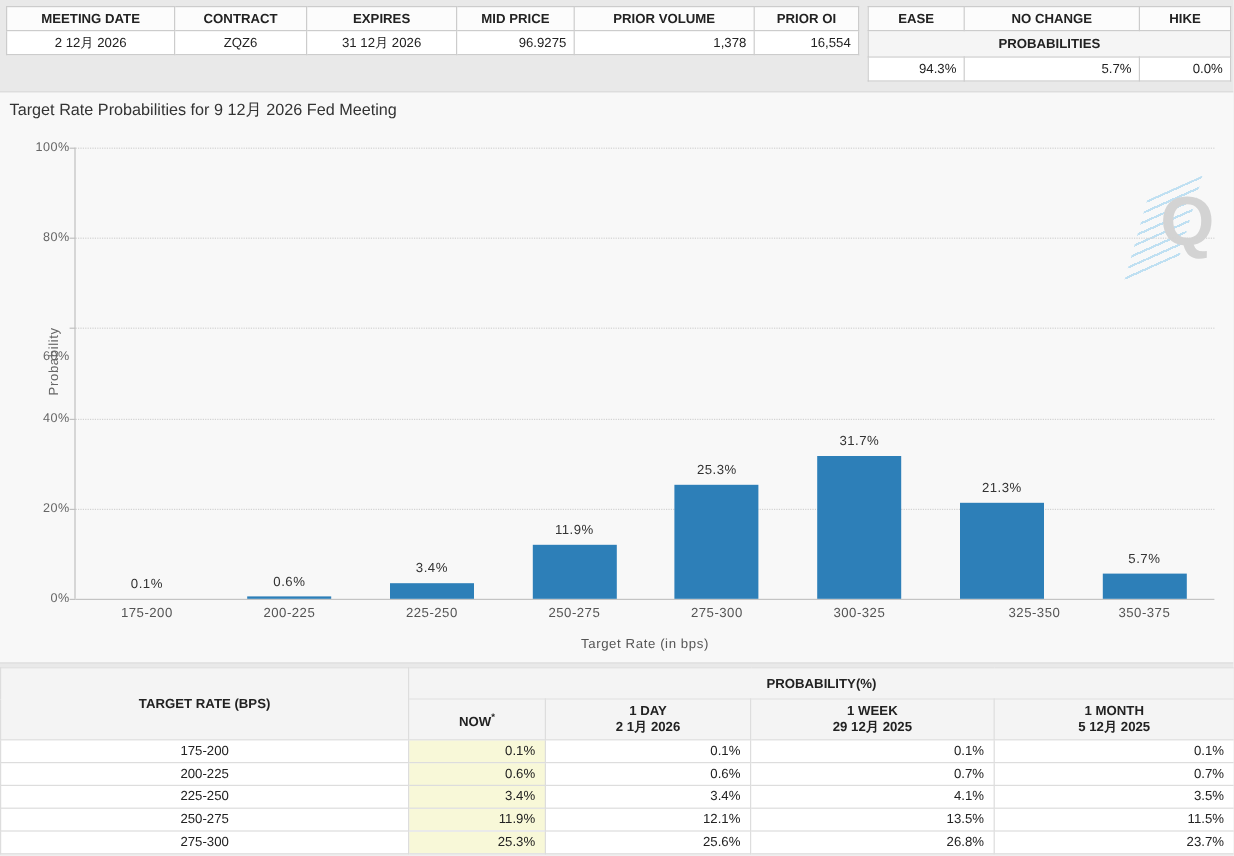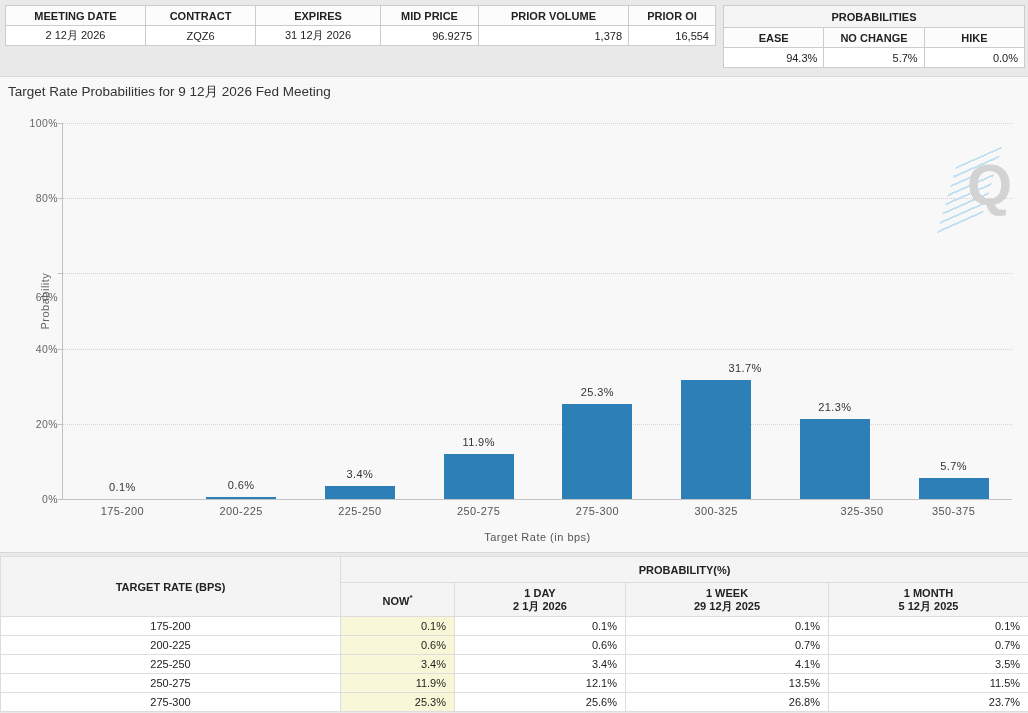--- a/index.html
+++ b/index.html
@@ -81,27 +81,27 @@
             <td class="val ta-c">31 12月 2026</td>
             <td class="val ta-r">96.9275</td>
             <td class="val ta-r">1,378</td>
             <td class="val ta-r">16,554</td>
           </tr>
         </tbody>
     </table>
 
     <table class="mini" id="probTable">
       <thead>
-        <tr>
-            <th class="group-hdr" id="psTitle" colspan="3">PROBABILITIES</th>
-          </tr>
         <tr id="psCols">
             <th class="col-hdr" style="width: 80px;">EASE</th>
             <th class="col-hdr" style="width: 146px;">NO CHANGE</th>
             <th class="col-hdr" style="width: 76px;">HIKE</th>
+          </tr>
+        <tr>
+            <th class="group-hdr" id="psTitle" colspan="3">PROBABILITIES</th>
           </tr>
       </thead>
       <tbody>
           <tr id="psVals">
             <td class="val ta-r">94.3%</td>
             <td class="val ta-r">5.7%</td>
             <td class="val ta-r">0.0%</td>
           </tr>
         </tbody>
     </table>
@@ -151,21 +151,21 @@
         <div class="bar" style="left: 261.875px; width: 70px; height: 13px; background: rgb(45, 127, 184);"></div>
         <div class="bar-label" style="left: 296.875px; bottom: 19px;">3.4%</div>
         <div class="xtick-label" style="left: 296.875px;">225-250</div>
         <div class="bar" style="left: 380.625px; width: 70px; height: 45px; background: rgb(45, 127, 184);"></div>
         <div class="bar-label" style="left: 415.625px; bottom: 51px;">11.9%</div>
         <div class="xtick-label" style="left: 415.625px;">250-275</div>
         <div class="bar" style="left: 499.375px; width: 70px; height: 95px; background: rgb(45, 127, 184);"></div>
         <div class="bar-label" style="left: 534.375px; bottom: 101px;">25.3%</div>
         <div class="xtick-label" style="left: 534.375px;">275-300</div>
         <div class="bar" style="left: 618.125px; width: 70px; height: 119px; background: rgb(45, 127, 184);"></div>
-        <div class="bar-label" style="left: 653.125px; bottom: 125px; margin-left: 29px;">31.7%</div>
+        <div class="bar-label" style="left: 653.125px; bottom: 125px;">31.7%</div>
         <div class="xtick-label" style="left: 653.125px;">300-325</div>
         <div class="bar" style="left: 736.875px; width: 70px; height: 80px; background: rgb(45, 127, 184);"></div>
         <div class="bar-label" style="left: 771.875px; bottom: 86px;">21.3%</div>
         <div class="xtick-label" style="left: 799px;">325-350</div>
         <div class="bar" style="left: 855.625px; width: 70px; height: 21px; background: rgb(45, 127, 184);"></div>
         <div class="bar-label" style="left: 890.625px; bottom: 27px;">5.7%</div>
         <div class="xtick-label" style="left: 890.625px;">350-375</div>
       </div>
   </div>
 

